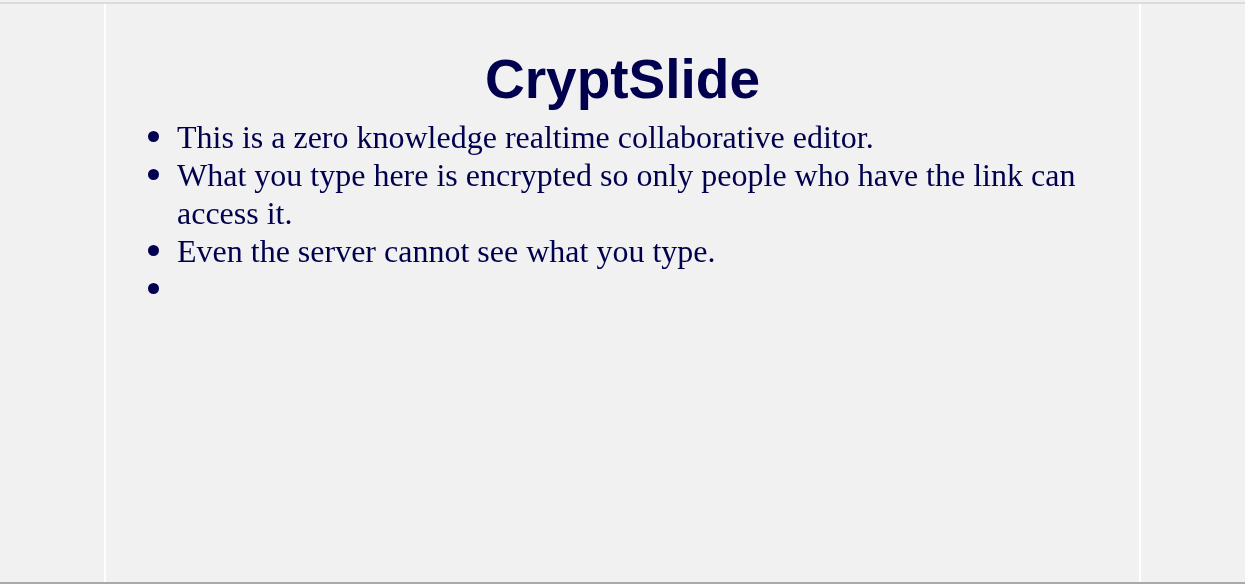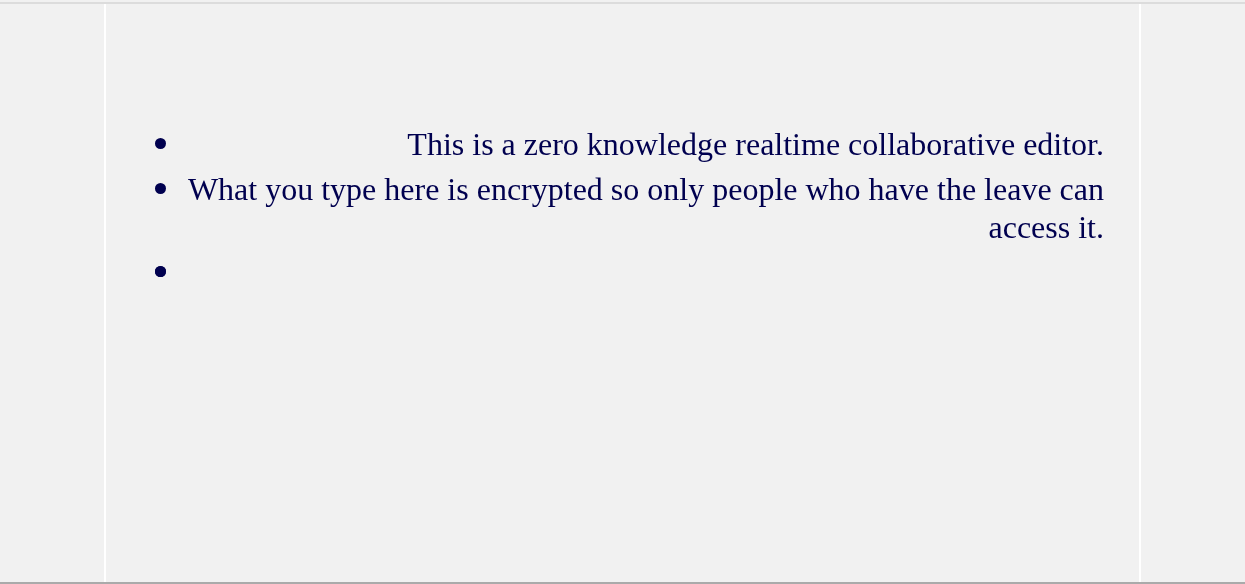--- a/index.html
+++ b/index.html
@@ -102,27 +102,27 @@
     left: 0px;
     top: 114px;
     width: 1033px;
     margin: 0;
     padding: 0;
     list-style: none;
   }
 
   .bullet-row {
     position: relative;
-    margin: 7px;
+    margin: 0;
     padding: 0 12px 0 71px;
     font-family: "Liberation Serif", "DejaVu Serif", serif;
     font-size: 32px;
     line-height: 38px;
     color: #00004f;
-    text-align: right;
+    text-align: left;
   }
 
   .bullet-marker {
     position: absolute;
     left: 42px;
     top: 13px;
     width: 11px;
     height: 11px;
     border-radius: 50%;
     background: #00004f;
@@ -141,35 +141,37 @@
   <div class="top-rule"></div>
 
   <div class="gutter gutter-left"></div>
   <div class="gutter gutter-right"></div>
 
   <div class="page-edge page-edge-left"></div>
   <div class="page-edge page-edge-right"></div>
 
   <div class="slide-page">
 
+    <h1 class="slide-title">CryptSlide</h1>
 
     <ul class="slide-bullets">
 
       <li class="bullet-row">
         <span class="bullet-marker"></span>
         <span class="bullet-text">This is a zero knowledge realtime collaborative editor.</span>
       </li>
 
       <li class="bullet-row">
         <span class="bullet-marker"></span>
-        <span class="bullet-text">What you type here is encrypted so only people who have the leave can access it.</span>
+        <span class="bullet-text">What you type here is encrypted so only people who have the link can access it.</span>
       </li>
 
       <li class="bullet-row">
         <span class="bullet-marker"></span>
+        <span class="bullet-text">Even the server cannot see what you type.</span>
       </li>
 
       <li class="bullet-row">
         <span class="bullet-marker"></span>
       </li>
 
     </ul>
 
   </div>
 

